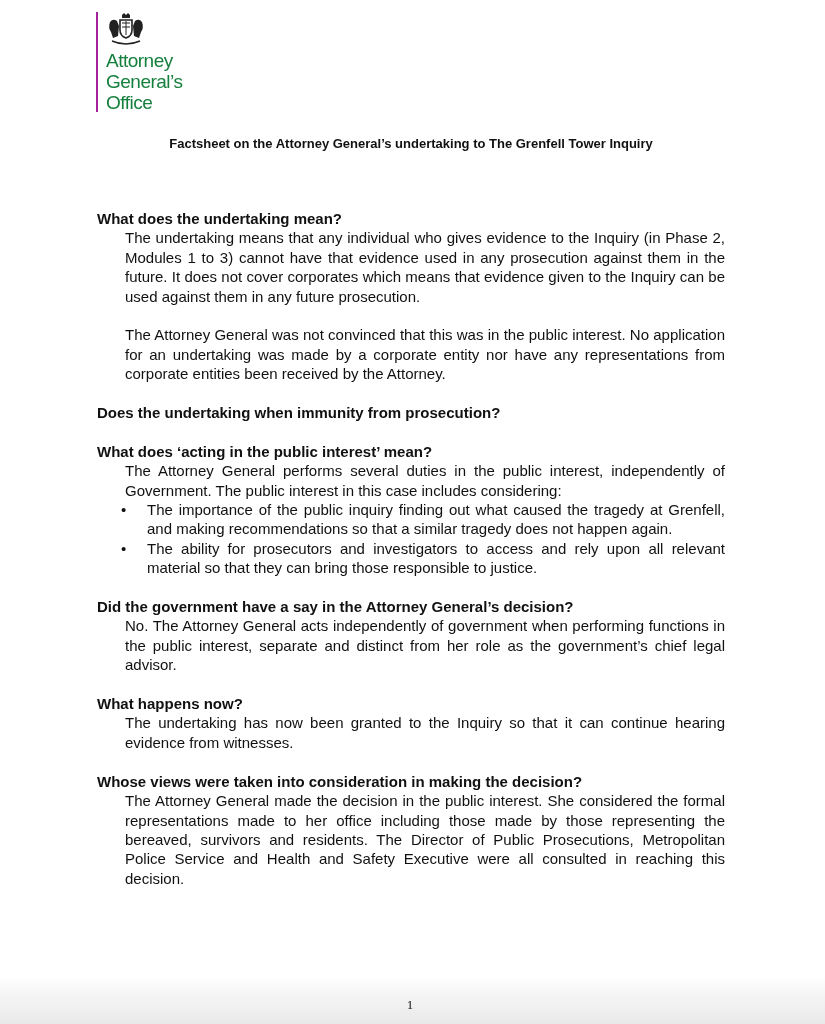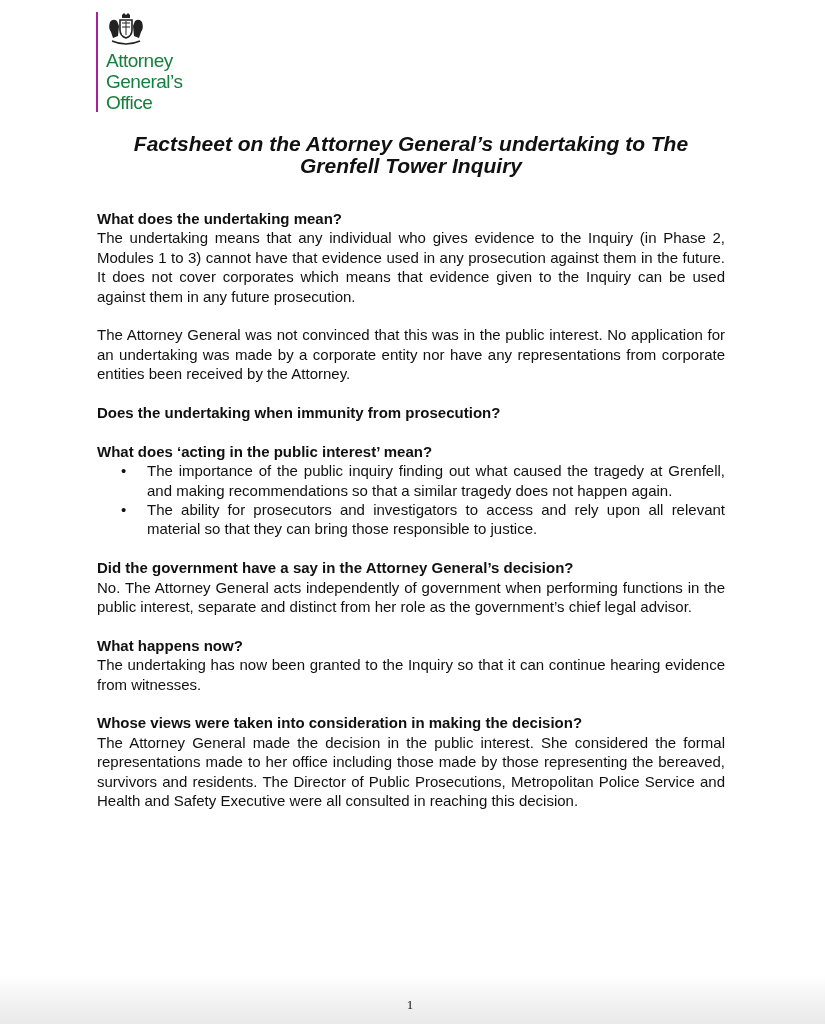--- a/index.html
+++ b/index.html
@@ -10,26 +10,26 @@
     color: #111;
     position: relative;
   }
   .logo { position: absolute; left: 96px; top: 12px; height: 100px; }
   .logo-bar { position: absolute; left: 0; top: 0; width: 2px; height: 100px; background: #a6219a; }
   .crest { position: absolute; left: 10px; top: 0; width: 40px; height: 36px; }
   .logo-text { position: absolute; left: 10px; top: 38px; font-size: 19px; line-height: 21px; letter-spacing: -0.5px; color: #15803d; }
   .logo-text div { white-space: nowrap; }
   .title {
     position: absolute; left: 96px; width: 630px; top: 133px;
-    text-align: center; font-weight: bold; font-size: 21px; line-height: 22px; font-style: italic;
+    text-align: center; font-weight: bold; font-size: 13px; line-height: 22px;
   }
   .content { position: absolute; left: 97px; top: 209px; width: 628px; font-size: 15px; line-height: 19.4px; }
   .section { margin-bottom: 19.4px; }
   .q { font-weight: bold; }
-  .a { text-align: justify; }
+  .a { text-align: justify; margin-left: 28px; }
   ul { margin: 0; padding: 0 0 0 50px; }
   li { text-align: justify; list-style: none; position: relative; }
   li .bullet { position: absolute; left: -26px; top: 0; }
   .page-num { position: absolute; left: 0; width: 820px; top: 997px; text-align: center; font-family: "Liberation Serif", serif; font-size: 13px; }
 </style>
 </head>
 <body>
 
 <div class="logo">
   <div class="logo-bar"></div>
@@ -56,20 +56,21 @@
     <div class="a">The undertaking means that any individual who gives evidence to the Inquiry (in Phase 2, Modules 1 to 3) cannot have that evidence used in any prosecution against them in the future. It does not cover corporates which means that evidence given to the Inquiry can be used against them in any future prosecution.</div>
   </div>
   <div class="section">
     <div class="a">The Attorney General was not convinced that this was in the public interest. No application for an undertaking was made by a corporate entity nor have any representations from corporate entities been received by the Attorney.</div>
   </div>
   <div class="section">
     <div class="q">Does the undertaking when immunity from prosecution?</div>
   </div>
   <div class="section">
     <div class="q">What does ‘acting in the public interest’ mean?</div>
+    <div class="a">The Attorney General performs several duties in the public interest, independently of Government. The public interest in this case includes considering:</div>
     <ul>
       <li>
         <span class="bullet">•</span>
         <span>The importance of the public inquiry finding out what caused the tragedy at Grenfell, and making recommendations so that a similar tragedy does not happen again.</span>
       </li>
       <li>
         <span class="bullet">•</span>
         <span>The ability for prosecutors and investigators to access and rely upon all relevant material so that they can bring those responsible to justice.</span>
       </li>
     </ul>

